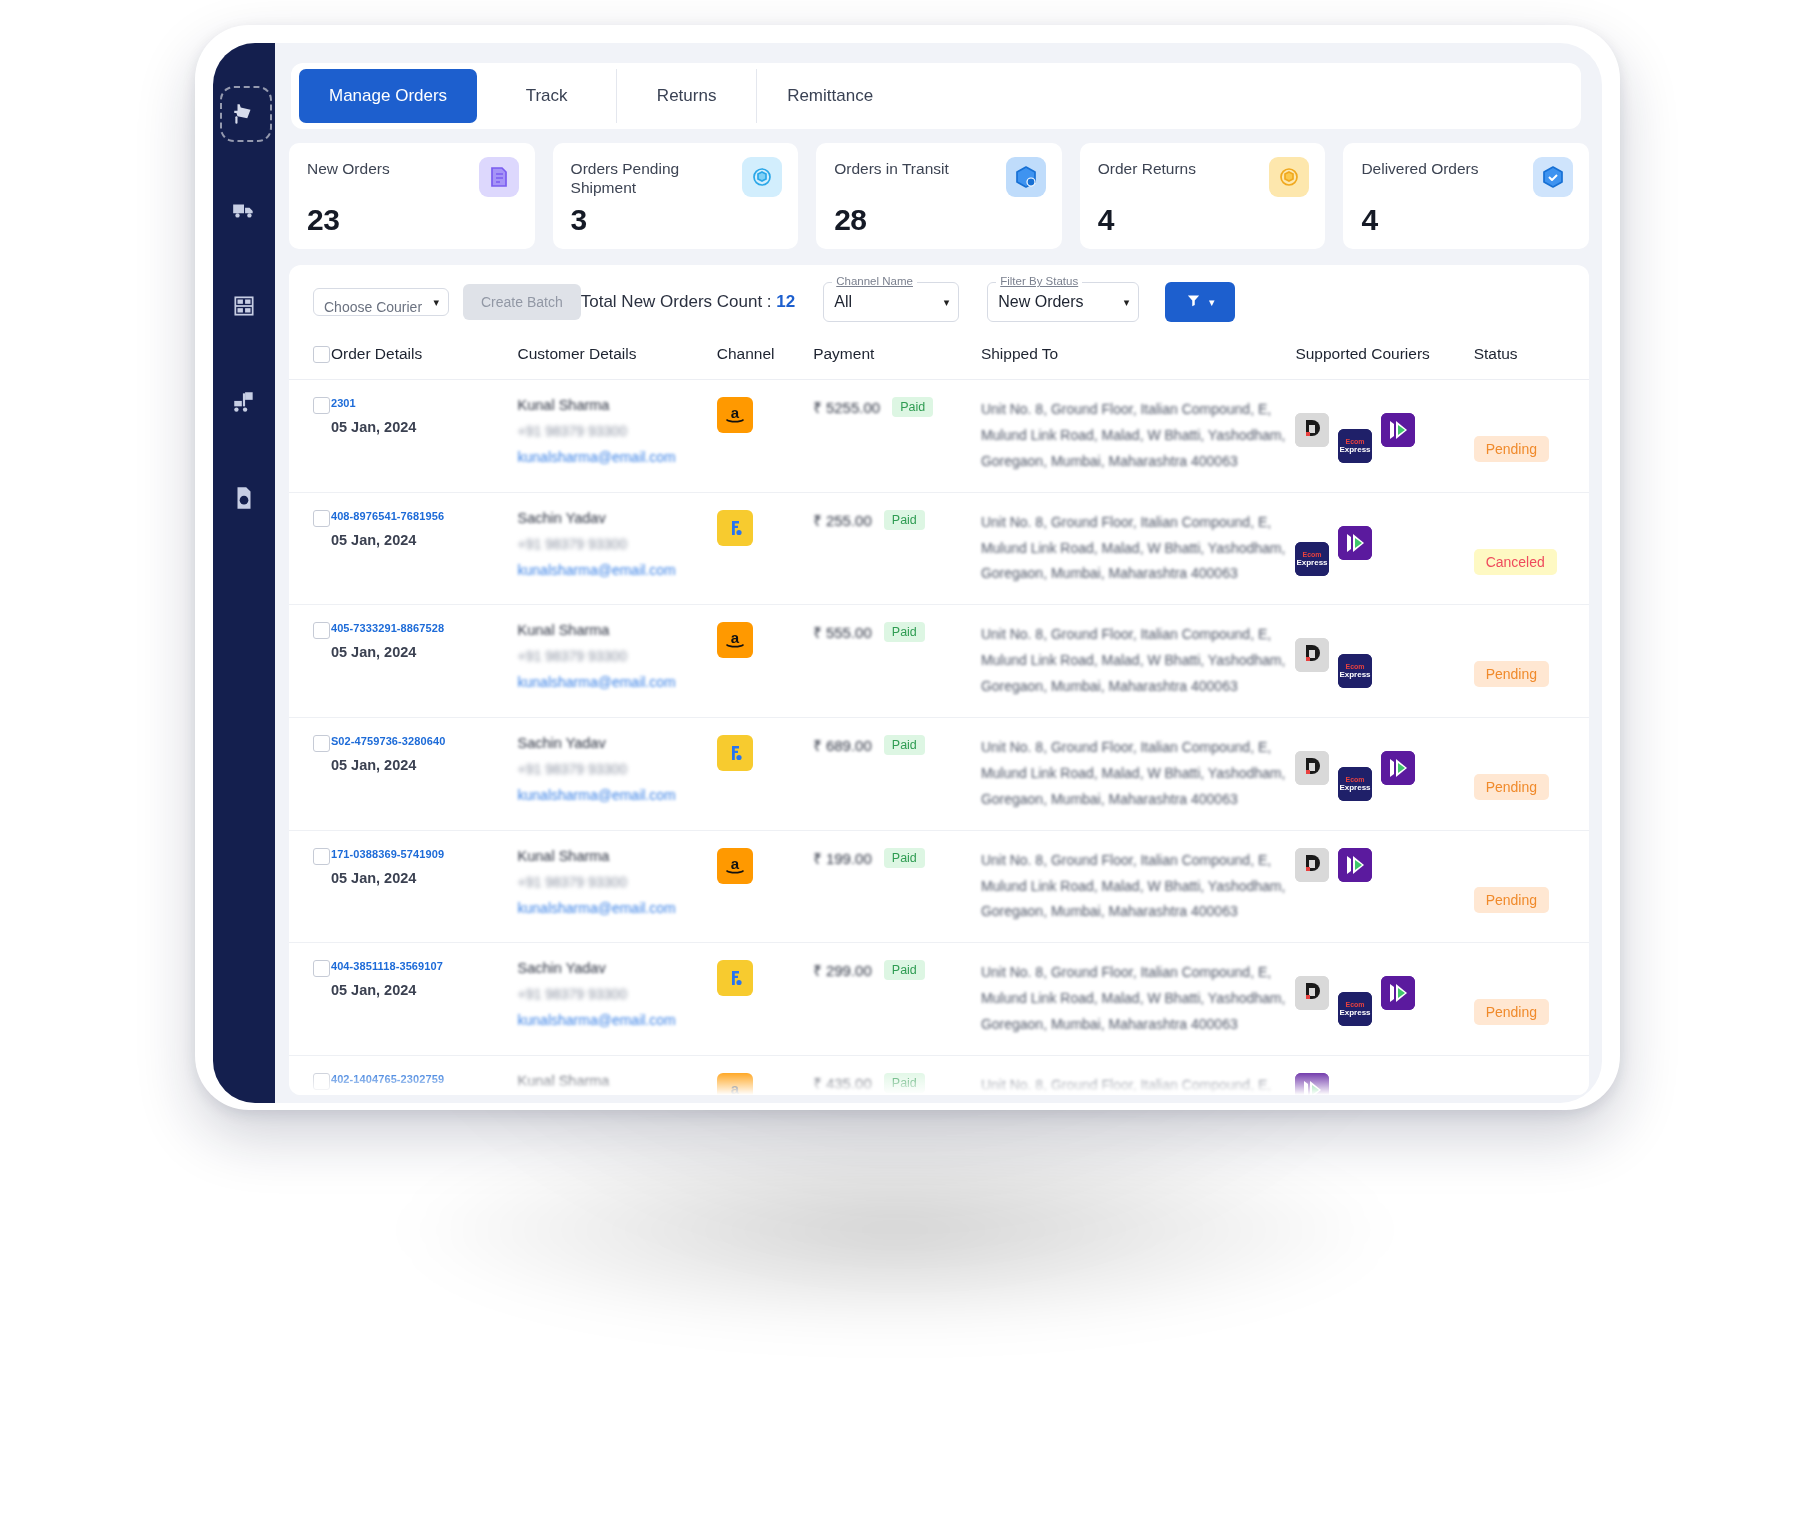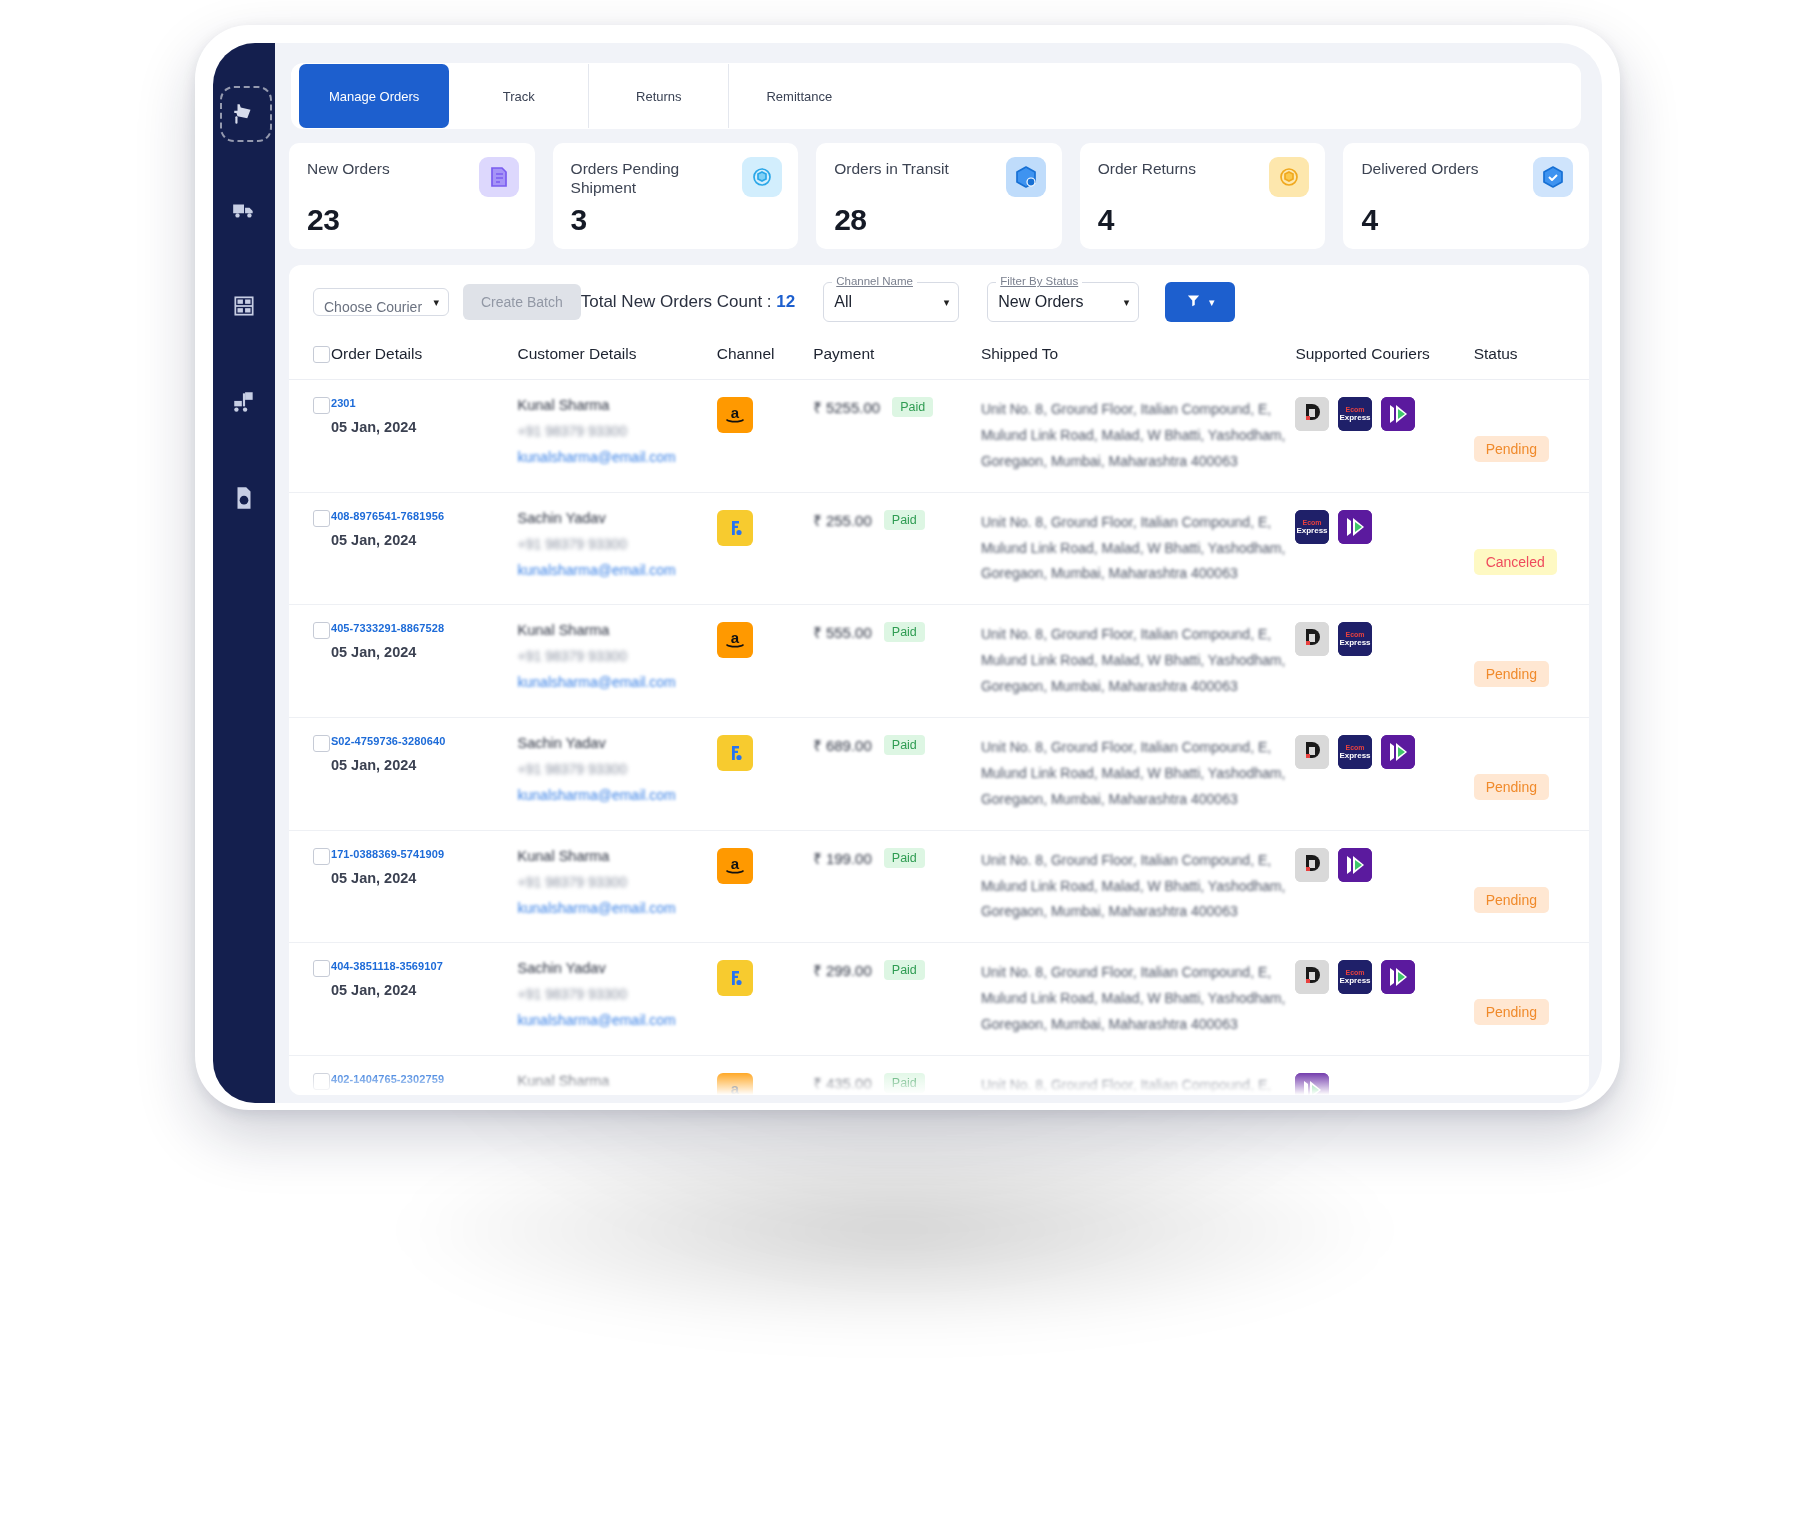--- a/index.html
+++ b/index.html
@@ -89,24 +89,24 @@
   .tabstrip {
     position: absolute;
     left: 16px; top: 20px;
     width: 1290px; height: 66px;
     background: #ffffff;
     border-radius: 12px;
     display: flex; align-items: center;
     padding-left: 8px;
   }
   .tab {
-    height: 64px;
+    height: 54px;
     min-width: 140px;
     display: flex; align-items: center; justify-content: center;
-    font-size: 13px;
+    font-size: 17px;
     color: #3a4254;
     padding: 0 30px;
     border-right: 1px solid #e4e7ee;
     white-space: nowrap;
   }
   .tab:last-child { border-right: none; }
   .tab.active {
     background: #1d5fce;
     color: #ffffff;
     border-radius: 7px;
@@ -328,21 +328,21 @@
   }
 
   .couriers { display: flex; gap: 9px; align-items: center; }
   .cour {
     width: 34px; height: 34px;
     border-radius: 6px;
     display: flex; align-items: center; justify-content: center;
     overflow: hidden;
   }
   .cour-delhivery { background: #d9d9d9; }
-  .cour-ecom { background: #1f2069; }
+  .cour-ecom { background: #1f2069; margin-top: 32px; }
   .cour-shadowfax { background: #5b1a9e; }
   .cour svg { display: block; }
 
   .badge {
     display: inline-block;
     font-size: 14px;
     border-radius: 5px;
     padding: 5px 12px;
     white-space: nowrap;
     margin-top: 39px;

